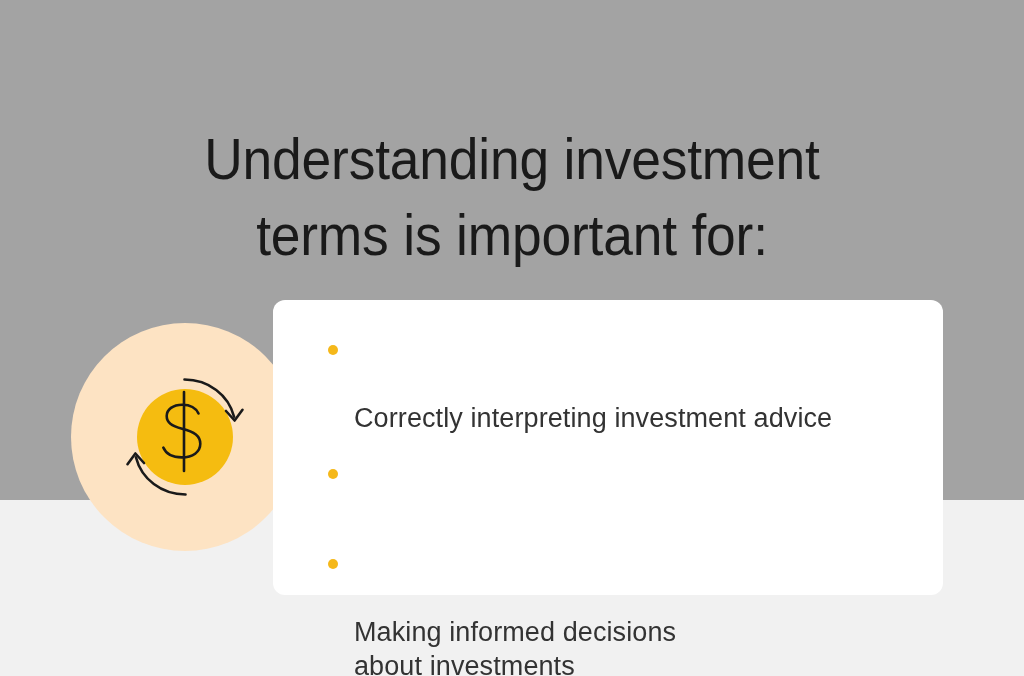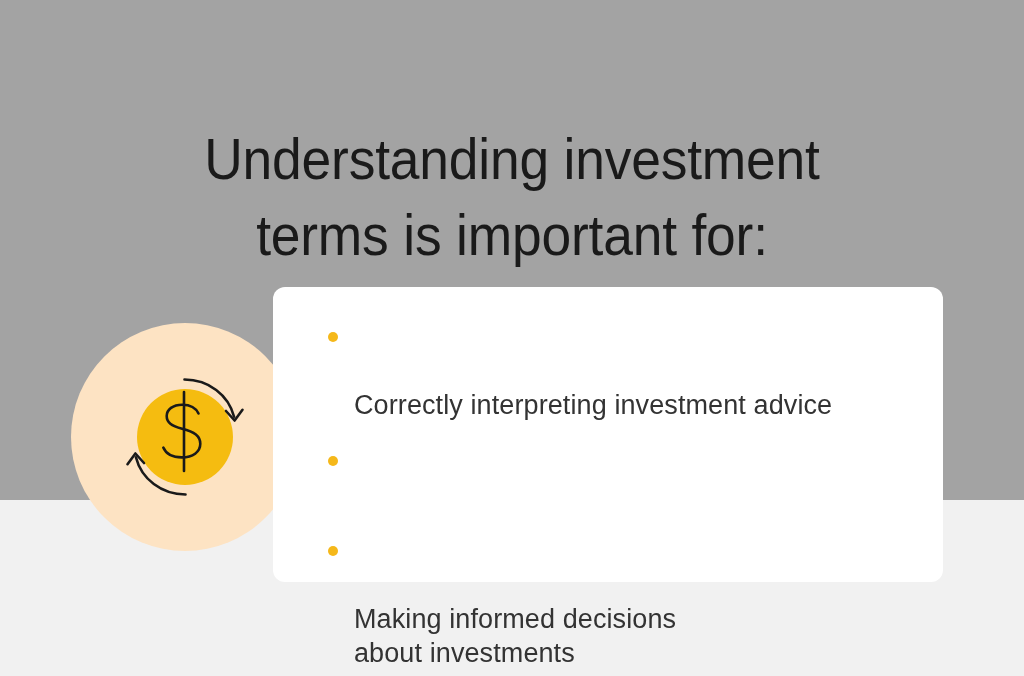--- a/index.html
+++ b/index.html
@@ -38,21 +38,21 @@
     letter-spacing: -0.2px;
     transform: scaleX(0.92);
     transform-origin: 50% 0;
     white-space: pre-line;
   }
 
   
   .card {
     position: absolute;
     left: 273px;
-    top: 287px;
+    top: 300px;
     width: 670px;
     height: 295px;
     background: #ffffff;
     border-radius: 12px;
   }
 
   .bullet-list {
     position: absolute;
     left: 47px;
     top: 33px;

